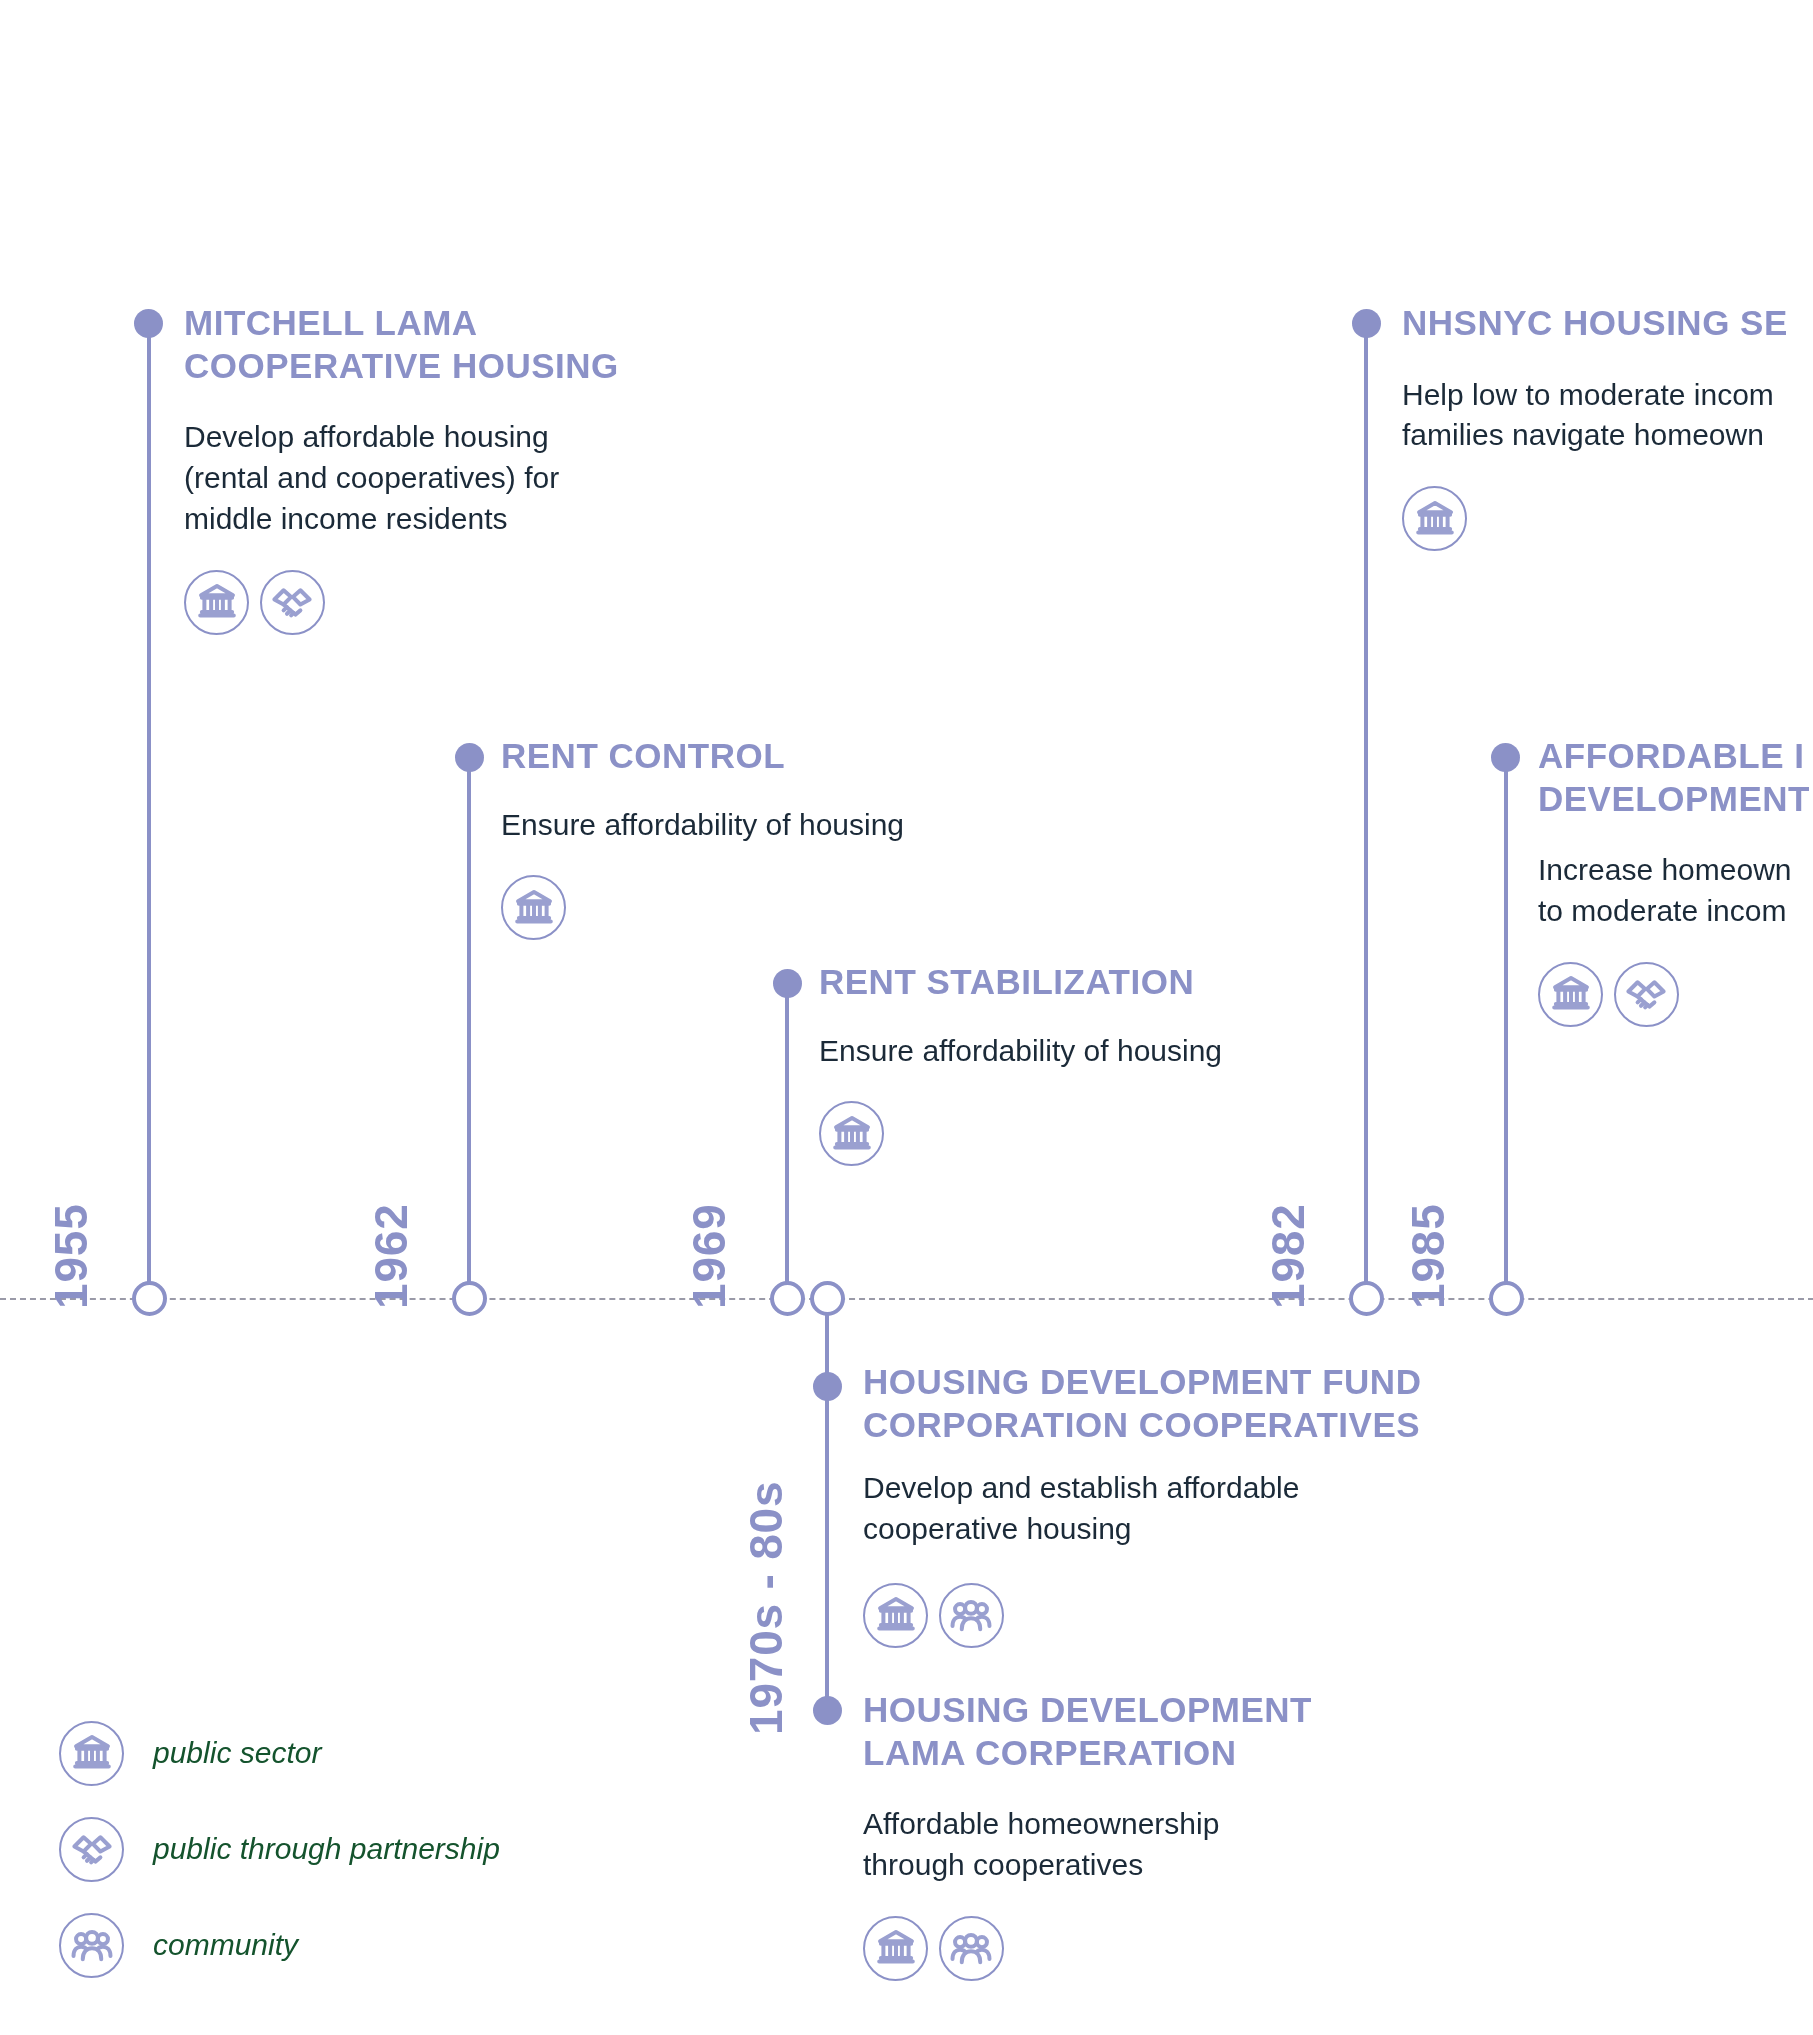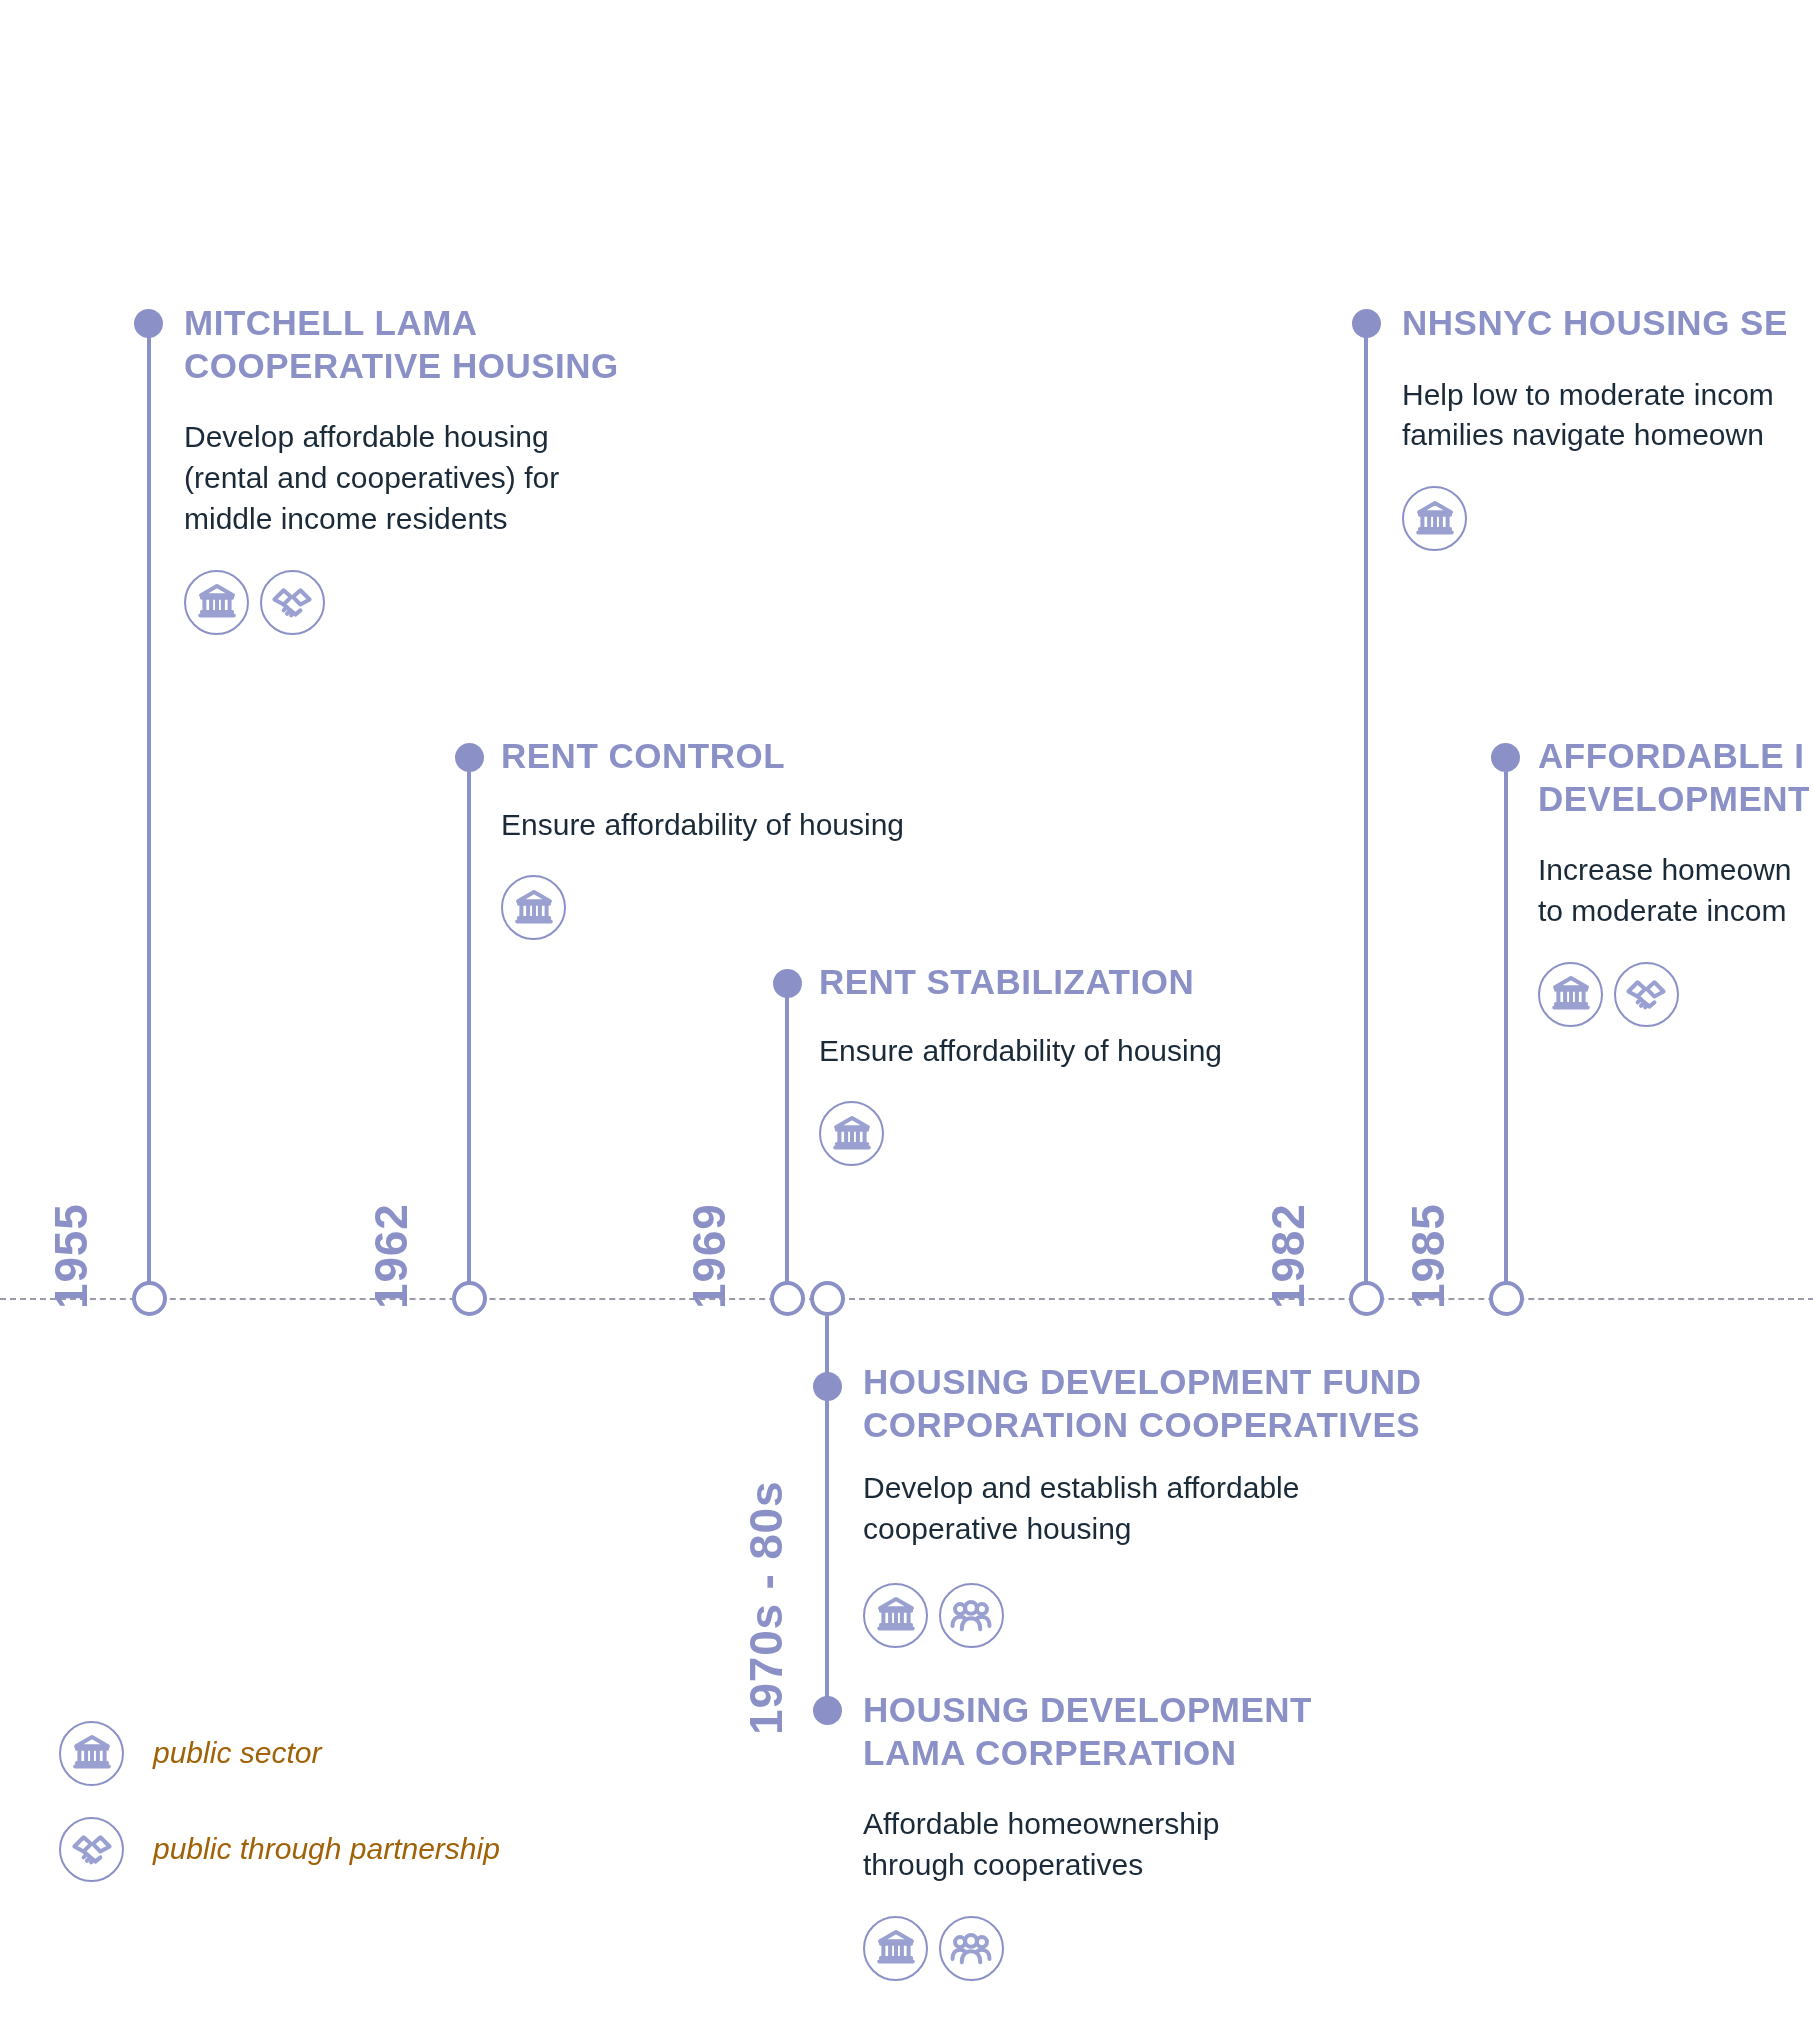--- a/index.html
+++ b/index.html
@@ -123,21 +123,21 @@
     position: absolute;
     left: 59px;
     top: 1705px;
   }
   .legend-row {
     display: flex;
     align-items: center;
     height: 96px;
   }
   .legend-label {
-    color: #a16207;
+    color: #14532d;
     font-size: 30px;
     font-style: italic;
     margin-left: 29px;
     white-space: nowrap;
   }
 </style>
 </head>
 <body>
 
 <div id="stage">
@@ -338,17 +338,30 @@
         <svg viewBox="0 0 100 100">
           <path d="M8 44 L30 22 L48 38 L30 56 Z"></path>
           <path d="M92 44 L70 22 L52 38 L70 56 Z"></path>
           <path d="M30 56 L44 68 L58 80 L70 70"></path>
           <path d="M38 62 L30 70 M46 70 L38 78 M54 76 L48 82"></path>
         </svg>
       </div>
       <div class="legend-label">public through partnership</div>
     </div>
 
+    <div class="legend-row">
+      <div class="icon-badge">
+        <svg viewBox="0 0 100 100">
+          <circle cx="24" cy="36" r="12"></circle>
+          <circle cx="76" cy="36" r="12"></circle>
+          <circle cx="50" cy="33" r="14"></circle>
+          <path d="M6 76 C6 60 16 54 24 54 C30 54 34 56 37 60"></path>
+          <path d="M94 76 C94 60 84 54 76 54 C70 54 66 56 63 60"></path>
+          <path d="M28 84 C28 66 38 58 50 58 C62 58 72 66 72 84"></path>
+        </svg>
+      </div>
+      <div class="legend-label">community</div>
+    </div>
 
   </div>
 
 </div>
 
 
 </body></html>

